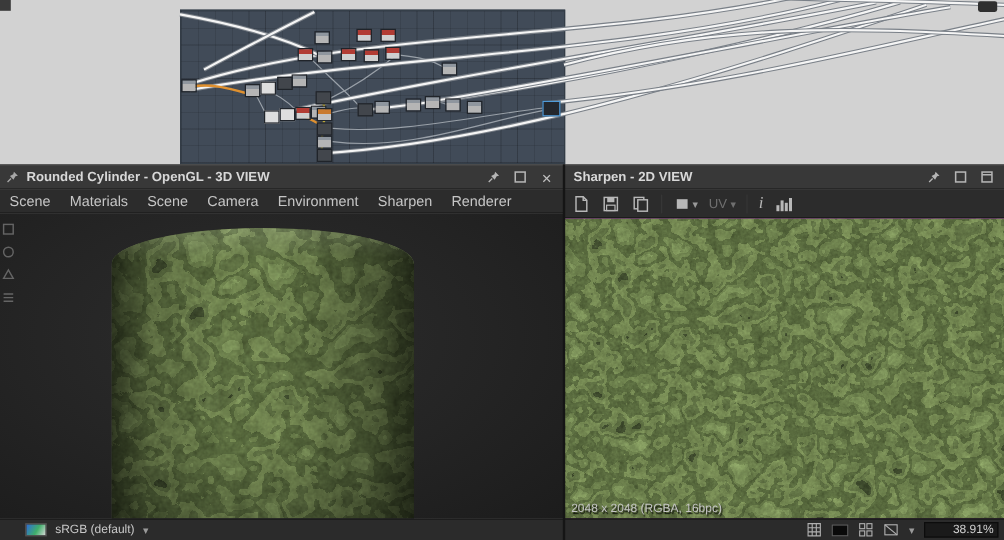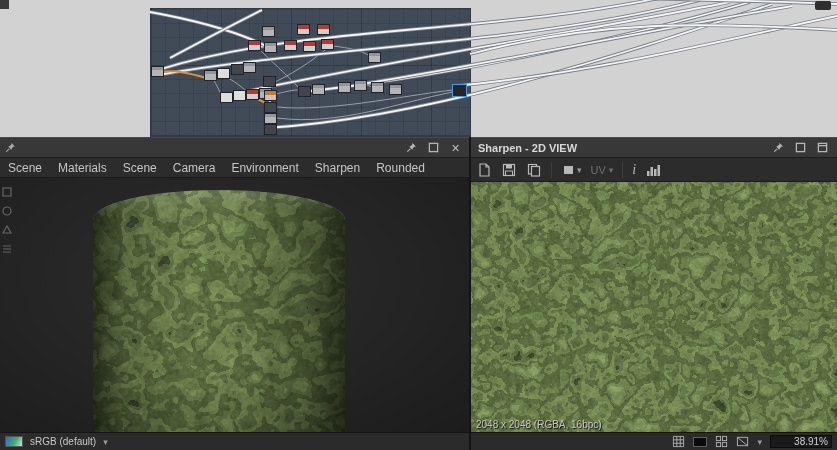--- a/index.html
+++ b/index.html
@@ -45,21 +45,21 @@
     background:radial-gradient(ellipse at 45% 40%, #2d2d2d 0%, #242424 55%, #1c1c1c 100%); }
   .side-strip { position:absolute; left:1px; top:6px; width:14px; display:flex; flex-direction:column; gap:7px; z-index:5; }
   .side-icon { width:12px; height:12px; opacity:0.65; }
   .cylinder { position:absolute; left:93px; top:12px; width:252px; height:250px; overflow:hidden;
     border-radius:126px 126px 0 0 / 30px 30px 0 0; }
   .cyl-shade { position:absolute; inset:0; border-radius:inherit;
     background:
       linear-gradient(180deg, rgba(255,255,255,0.10) 0%, rgba(255,255,255,0) 10%, rgba(0,0,0,0) 72%, rgba(0,0,0,0.22) 100%),
       linear-gradient(90deg, rgba(0,0,0,0.60) 0%, rgba(0,0,0,0.20) 13%, rgba(0,0,0,0) 38%, rgba(0,0,0,0.04) 60%, rgba(0,0,0,0.30) 86%, rgba(0,0,0,0.62) 100%); }
   .statusbar-left { position:absolute; left:0; top:432px; width:470px; height:18px; background:#2b2b2b;
-    border-top:1px solid #141414; display:flex; align-items:center; gap:7px; padding:0 5px; }
+    border-top:1px solid #141414; display:flex; align-items:center; gap:7px; padding:0 21px; }
   .profile-swatch { width:18px; height:11px; border:1px solid #555;
     background:linear-gradient(120deg,#2e6bd8 0%, #3fae6a 55%, #d8d8d8 100%); }
   .status-text { color:#c8c8c8; font-size:10px; }
   .chev { color:#9a9a9a; font-size:9px; }
 
   
   .toolbar2d { position:absolute; left:470px; top:158px; width:367px; height:24px; background:#2c2c2c;
     border-bottom:1px solid #1a1a1a; display:flex; align-items:center; gap:9px; padding:0 6px; }
   .t-icon { display:flex; align-items:center; justify-content:center; cursor:pointer; }
   .t-sep { width:1px; height:16px; background:#1c1c1c; border-right:1px solid #3d3d3d; }
@@ -181,20 +181,21 @@
     <div class="corner-chip-right"></div>
   </div>
 
   <div class="titlebar" style="left:0; top:137px; width:470px;">
     <span class="tb-icon" style="margin-left:4px;">
       <svg viewBox="0 0 12 12" width="11" height="11">
           <path d="M7.2 1.2 L10.8 4.8 L8.6 5.4 L6.8 8.4 L3.6 5.2 L6.6 3.4 Z" fill="#a8a8a8"></path>
           <path d="M4.6 7.4 L1.4 10.6" stroke="#a8a8a8" stroke-width="1.2"></path>
         </svg>
     </span>
+    <span style="margin-left:5px;">Rounded Cylinder - OpenGL - 3D VIEW</span>
     <span class="tb-icons">
       <span class="tb-icon">
         <svg viewBox="0 0 12 12" width="11" height="11">
             <path d="M7.2 1.2 L10.8 4.8 L8.6 5.4 L6.8 8.4 L3.6 5.2 L6.6 3.4 Z" fill="#b5b5b5"></path>
             <path d="M4.6 7.4 L1.4 10.6" stroke="#b5b5b5" stroke-width="1.2"></path>
           </svg>
       </span>
       <span class="tb-icon">
         <svg viewBox="0 0 12 12" width="11" height="11">
             <rect x="1.5" y="1.5" width="9" height="9" fill="none" stroke="#b5b5b5" stroke-width="1.4"></rect>
@@ -206,21 +207,21 @@
     </span>
   </div>
 
   <div class="menubar" id="menubar">
       <span class="menu-item">Scene</span>
       <span class="menu-item">Materials</span>
       <span class="menu-item">Scene</span>
       <span class="menu-item">Camera</span>
       <span class="menu-item">Environment</span>
       <span class="menu-item">Sharpen</span>
-      <span class="menu-item">Rounded</span>
+      <span class="menu-item">Renderer</span>
     </div>
 
   <div class="viewport3d">
     <div class="side-strip">
       <span class="side-icon">
         <svg viewBox="0 0 12 12" width="12" height="12">
             <rect x="2" y="2" width="8" height="8" fill="none" stroke="#888" stroke-width="1.2"></rect>
           </svg>
       </span>
       <span class="side-icon">

